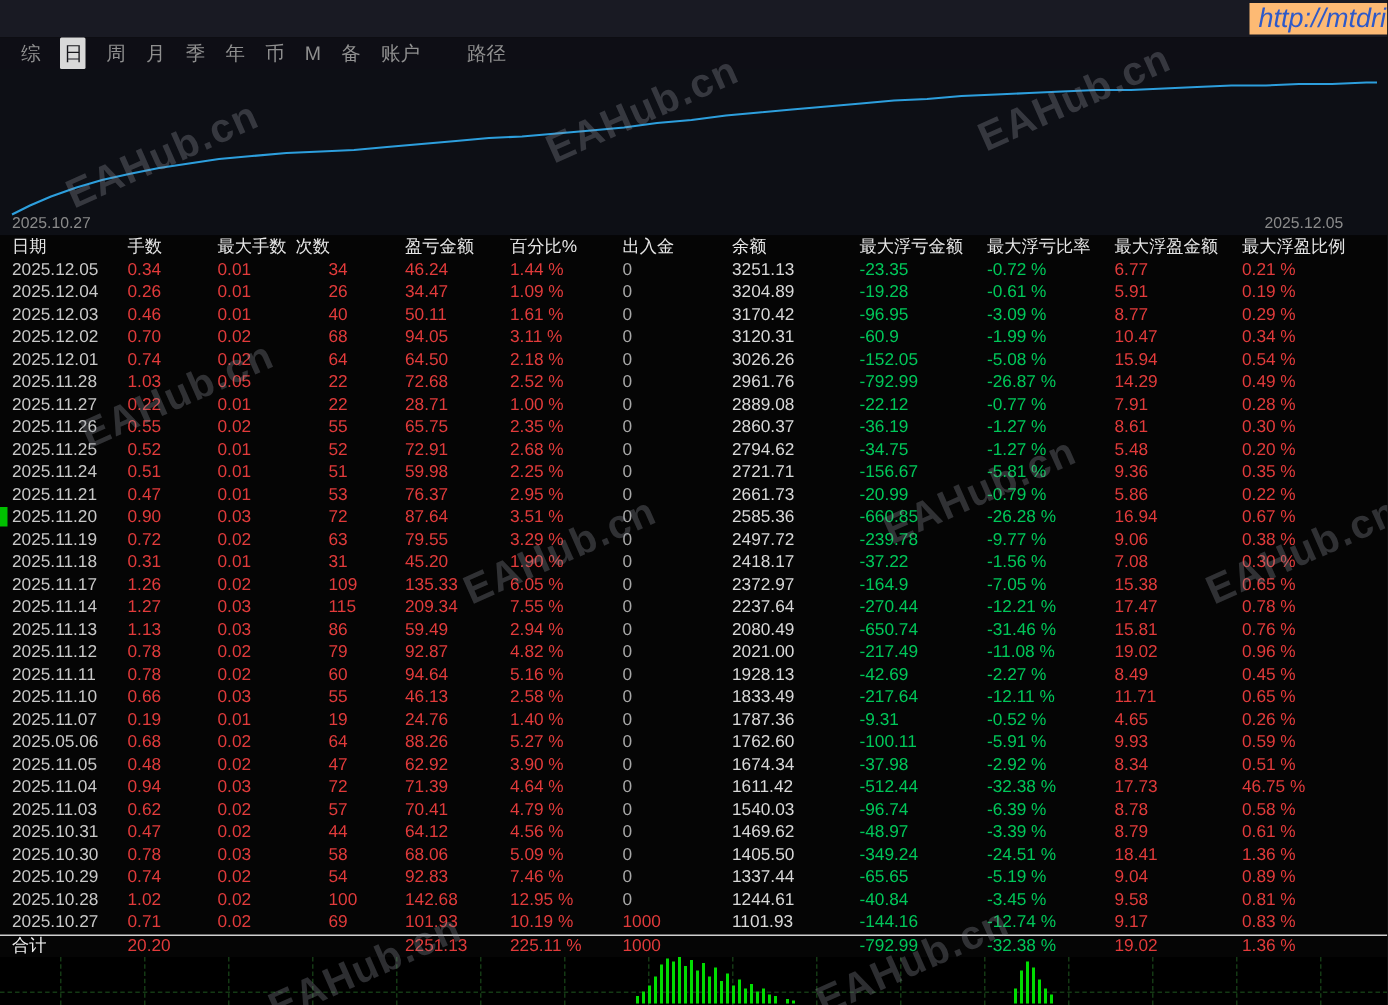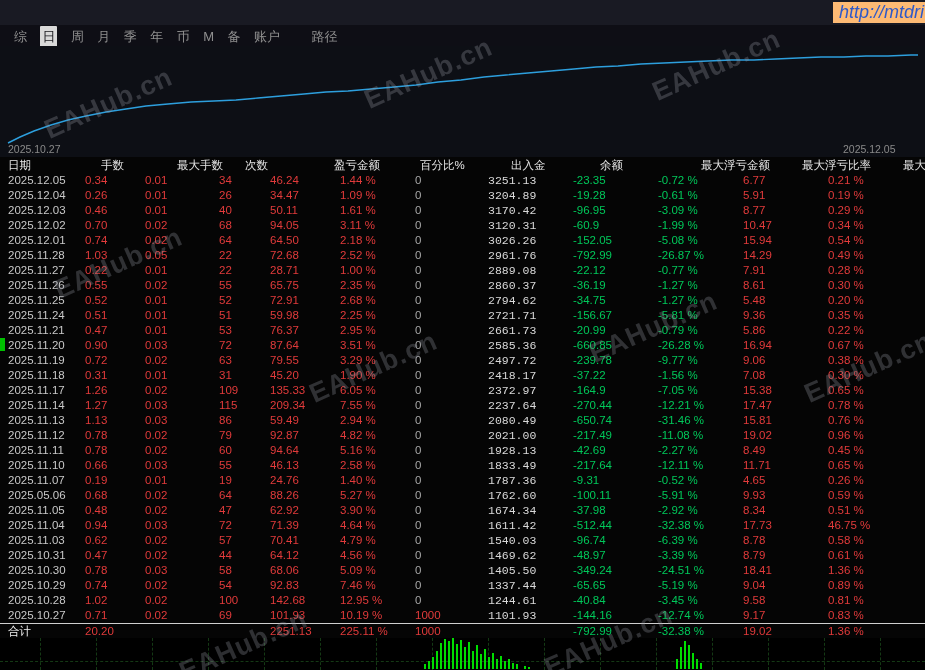--- a/index.html
+++ b/index.html
@@ -23,29 +23,29 @@
   .chart-panel{position:absolute;top:46px;left:0;right:0;height:111px;background:#0d0f15;}
   .chart-svg{position:absolute;left:6px;top:2px;}
   .range-label{position:absolute;font-size:10.5px;color:#8a8a8a;top:97px;}
   .range-label.start{left:8px;}
   .range-label.end{left:843px;}
 
   
   .table-area{position:absolute;top:157px;left:0;right:0;height:481px;background:#050505;}
   .row{display:grid;grid-template-columns:77px 60px 52px 73px 70px 75px 73px 85px 85px 85px 85px 1fr;
        padding-left:8px;height:15px;line-height:15px;font-size:11.5px;white-space:nowrap;}
-  .row.header{height:16px;line-height:16px;gap:16px;}
+  .row.header{height:16px;line-height:16px;}
   .hcell{color:#e6e6e6;}
   .cell{overflow:visible;}
   .c0{color:#c9c9c9;}
   .c1,.c2,.c3,.c4,.c5,.c10,.c11{color:#e23b3b;}
   .c3{padding-left:22px;}
   .c6{color:#a8a8a8;}
   .c6.red{color:#e23b3b;}
-  .c7{color:#d9d9d9;font-family:Liberation Mono, monospace;}
+  .c7{color:#d9d9d9;}
   .c8,.c9{color:#00c85a;}
   .total-sep{height:1px;background:#cfcfcf;margin:0;}
   .row.total .c0{color:#f0f0f0;}
 
   
   .volume-strip{position:absolute;top:638px;left:0;right:0;height:32px;background:#000;overflow:hidden;}
   .vbar{position:absolute;bottom:1px;width:2px;}
   .vgrid{position:absolute;top:0;bottom:0;width:0;border-left:1px dashed #143914;}
   .hgrid{position:absolute;left:0;right:0;bottom:8px;height:0;border-top:1px dashed #143914;}
 

